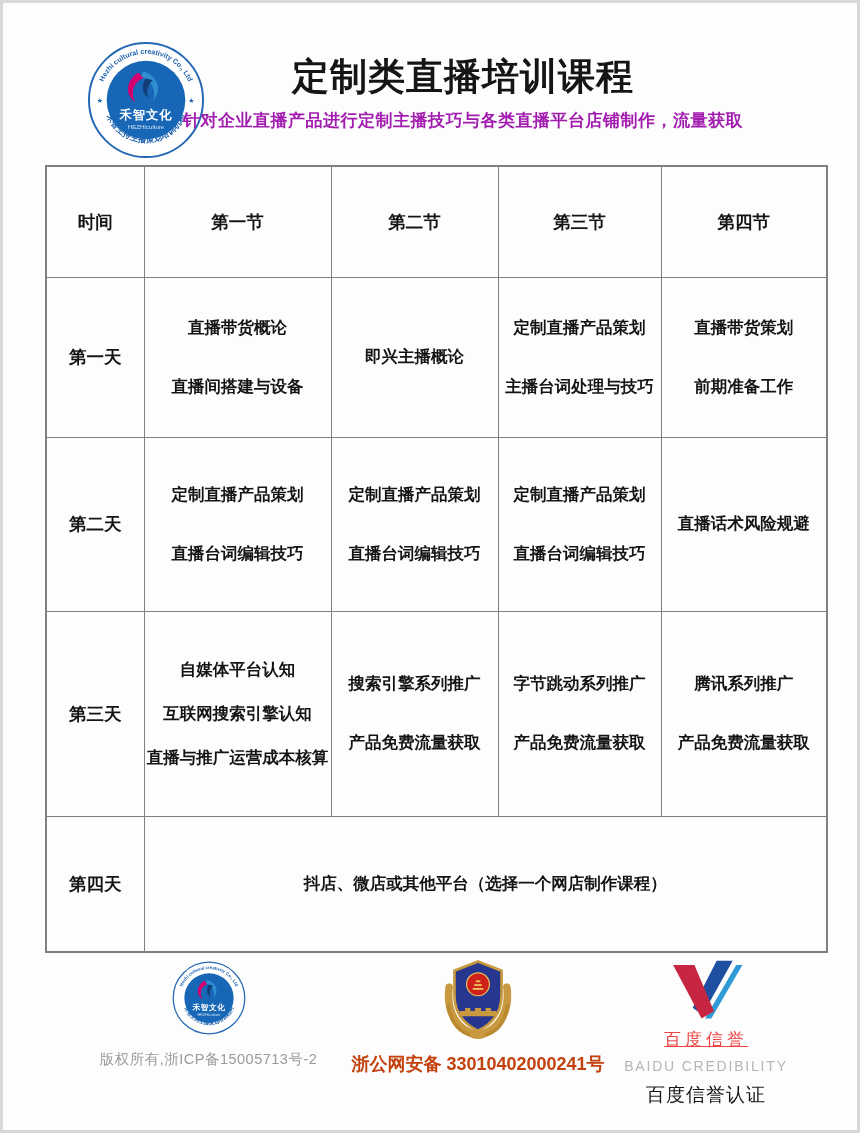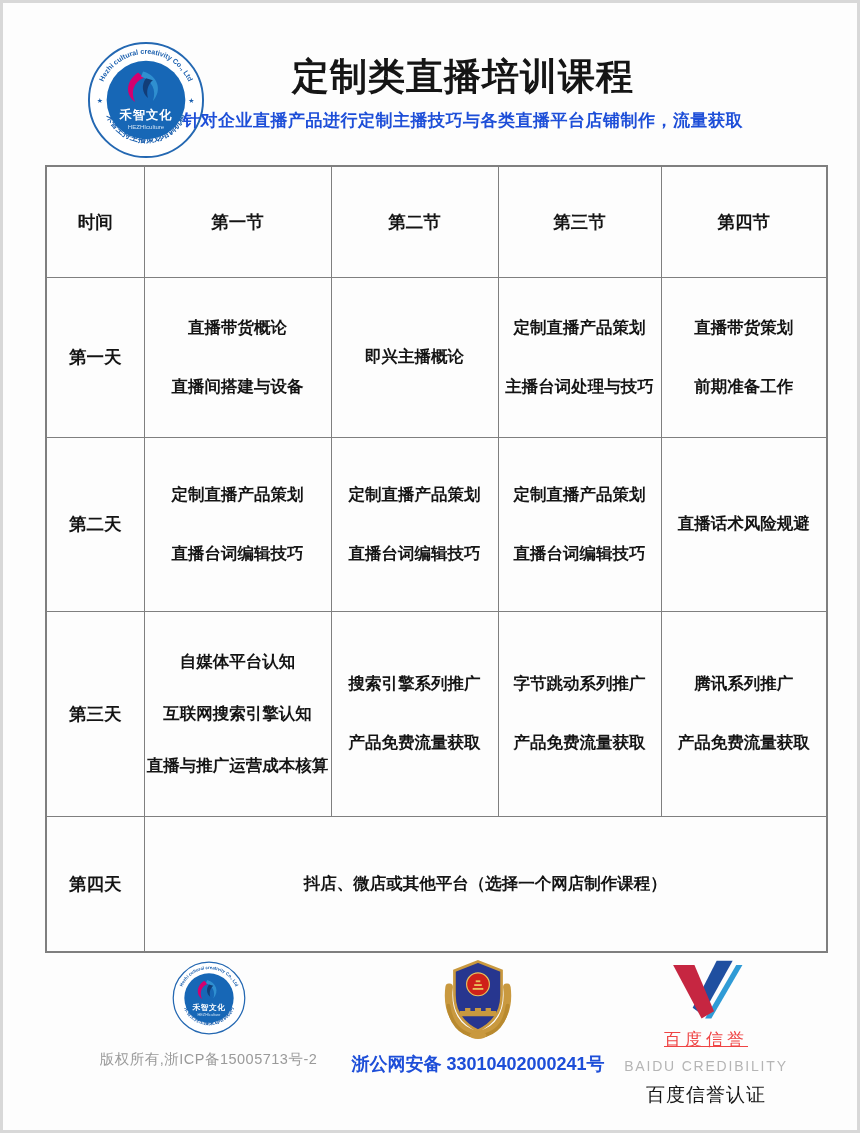--- a/index.html
+++ b/index.html
@@ -6,50 +6,50 @@
   .page{
     position:relative;width:860px;height:1133px;background:#fdfdfd;
     border:3px solid #d8d8d8;box-sizing:border-box;overflow:hidden;
     font-family:"Liberation Sans","DejaVu Sans",sans-serif;color:#111;
   }
   
   .logo-main{position:absolute;left:84px;top:38px;width:118px;height:118px;}
   .logo-foot{position:absolute;left:0;top:0;width:74px;height:74px;}
   .title-wrap{position:absolute;left:175px;top:54px;width:570px;text-align:center;}
   .title{font-size:37px;font-weight:900;letter-spacing:1px;color:#151515;line-height:1.1;}
-  .subtitle{margin-top:11px;font-size:17px;font-weight:bold;color:#1d4ed8;letter-spacing:0.5px;}
+  .subtitle{margin-top:11px;font-size:17px;font-weight:bold;color:#a21caf;letter-spacing:0.5px;}
   
   table.course{
     position:absolute;left:42px;top:162px;width:781px;
     border-collapse:collapse;table-layout:fixed;
     border:2px solid #7f7f7f;
   }
   table.course th,table.course td{
     border:1px solid #7f7f7f;padding:12px;margin:0;
     font-weight:bold;font-size:16.5px;color:#141414;
     text-align:center;vertical-align:middle;
   }
   table.course th{font-size:17.5px;}
   col.c0{width:98px}col.c1{width:187px}col.c2{width:167px}col.c3{width:163px}col.c4{width:166px}
   tr.r-head{height:111px}
   tr.r1{height:160px}
   tr.r2{height:174px}
   tr.r3{height:205px}
   tr.r4{height:136px}
   .lines{display:flex;flex-direction:column;align-items:center;justify-content:flex-start;}
   .gap-lg{gap:37px}
-  .gap-md{gap:30px}
+  .gap-md{gap:22px}
   .line{white-space:nowrap;}
   td.merged{text-align:left;padding-left:13px;font-size:17px;}
   
   .foot-left{position:absolute;left:88px;top:958px;width:235px;text-align:center;}
   .foot-left .logo-foot{position:relative;margin:0 auto;}
   .icp-text{margin-top:11px;font-size:14.5px;color:#9a9a9a;letter-spacing:0.5px;}
   .foot-center{position:absolute;left:340px;top:952px;width:270px;text-align:center;}
-  .police-text{margin-top:7px;font-size:18px;font-weight:bold;color:#1d4ed8;}
+  .police-text{margin-top:7px;font-size:18px;font-weight:bold;color:#c2410c;}
   .foot-right{position:absolute;left:618px;top:955px;width:170px;text-align:center;}
   .baidu-cn{font-size:17px;color:#ef4444;letter-spacing:4px;margin-top:2px;text-decoration:underline;}
   .baidu-en{font-size:14px;color:#b5b5b5;letter-spacing:1.8px;margin-top:7px;}
   .baidu-cert{font-size:19px;font-weight:normal;color:#161616;margin-top:8px;letter-spacing:1px;}
   svg text{font-family:"Liberation Sans","DejaVu Sans",sans-serif;}
 </style>
 </head>
 <body>
 
 <div class="page">

